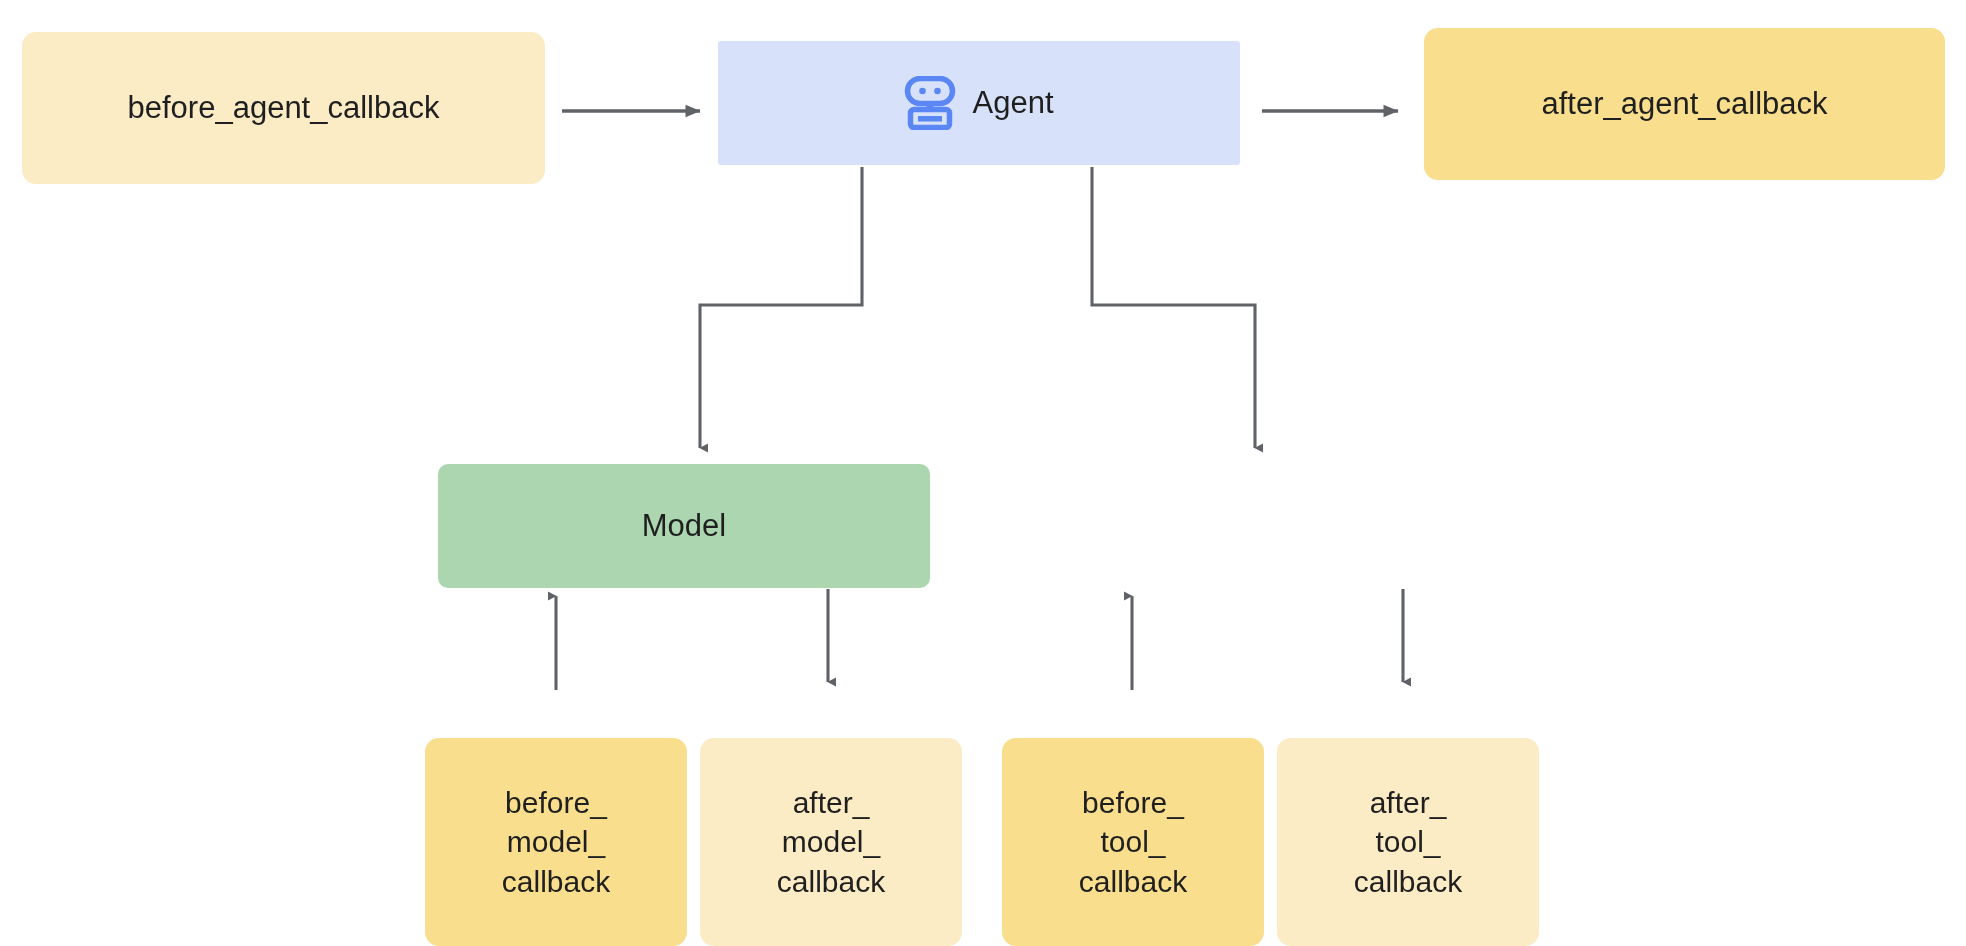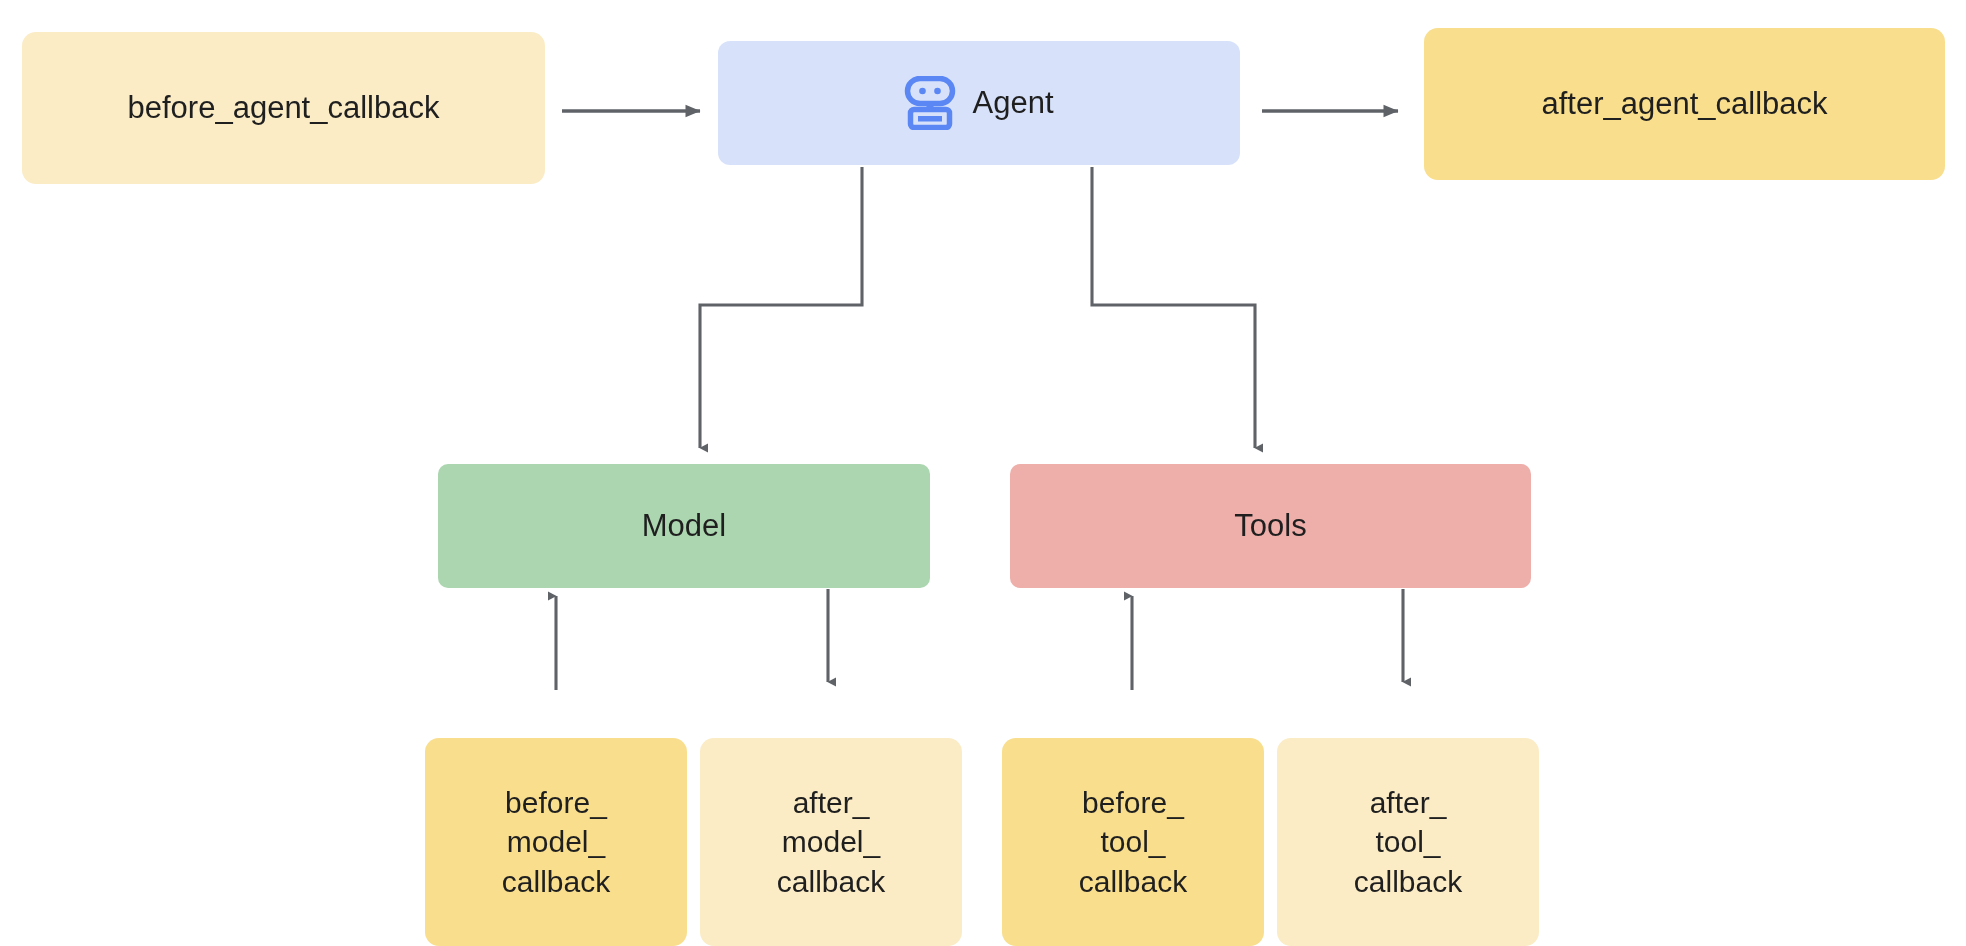--- a/index.html
+++ b/index.html
@@ -52,21 +52,21 @@
   }
   #node-after-agent-callback {
     left: 1424px; top: 28px; width: 521px; height: 152px;
     background: #F8DE8D;
     font-size: 31px;
   }
   #node-agent {
     left: 718px; top: 41px; width: 522px; height: 124px;
     background: #D7E2FA;
     font-size: 31px;
-    border-radius: 12px;
+    border-radius: 3px;
     gap: 14px;
   }
   #node-agent .agent-inner {
     display: flex;
     align-items: center;
     justify-content: center;
     gap: 16px;
   }
   .robot-icon { display: block; }
 
@@ -173,23 +173,20 @@
   </div>
 
   <div class="node" id="node-after-agent-callback">
     <span class="node-label">after_agent_callback</span>
   </div>
 
   <div class="node" id="node-model">
     <span class="node-label">Model</span>
   </div>
 
-  <div class="node" id="node-tools">
-    <span class="node-label">Tools</span>
-  </div>
 
   <div class="node cb-small" id="node-before-model-callback">
     <span class="node-label">before_
 model_
 callback</span>
   </div>
 
   <div class="node cb-small" id="node-after-model-callback">
     <span class="node-label">after_
 model_

